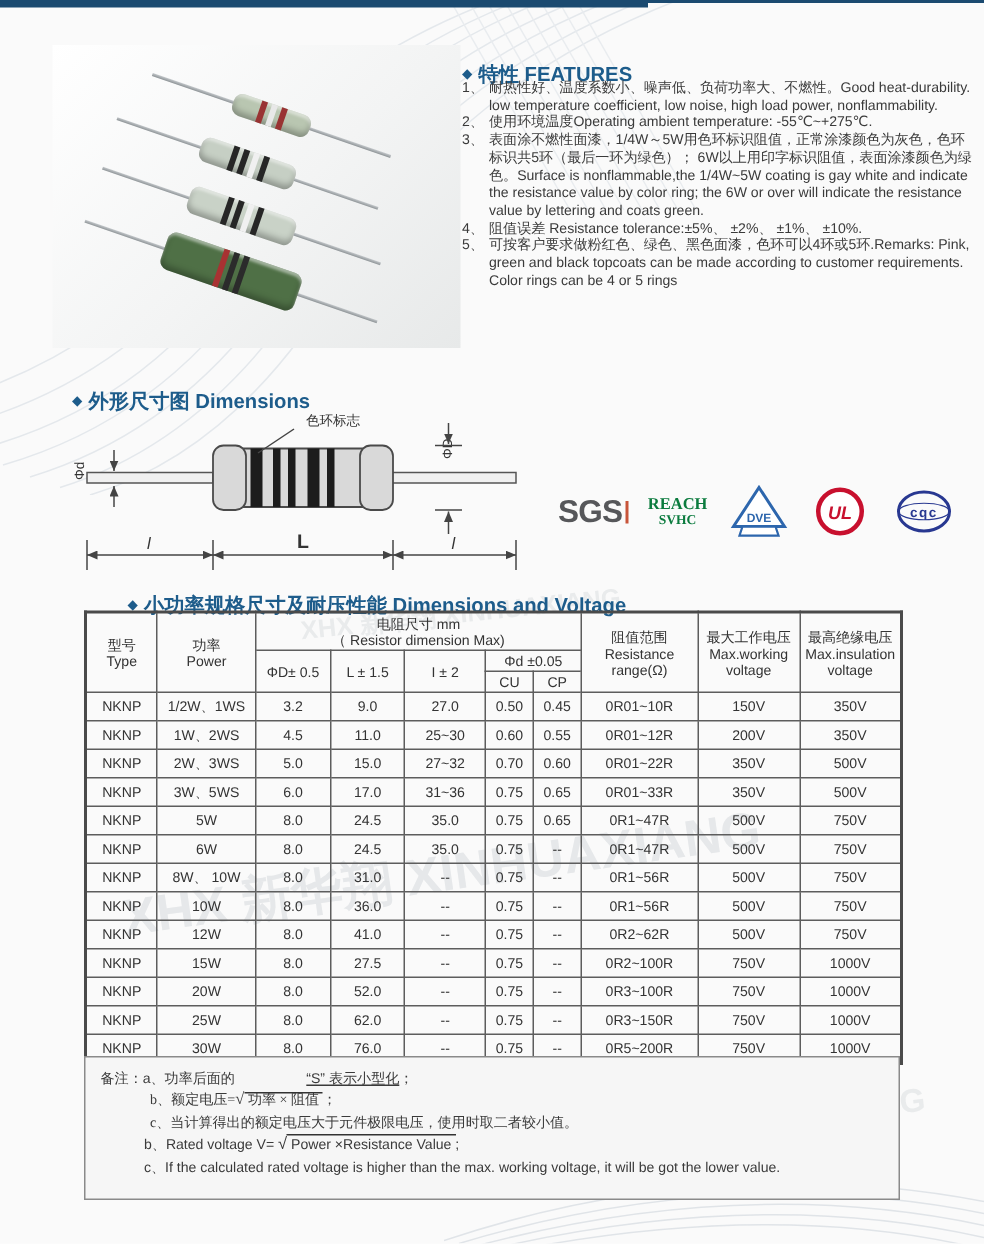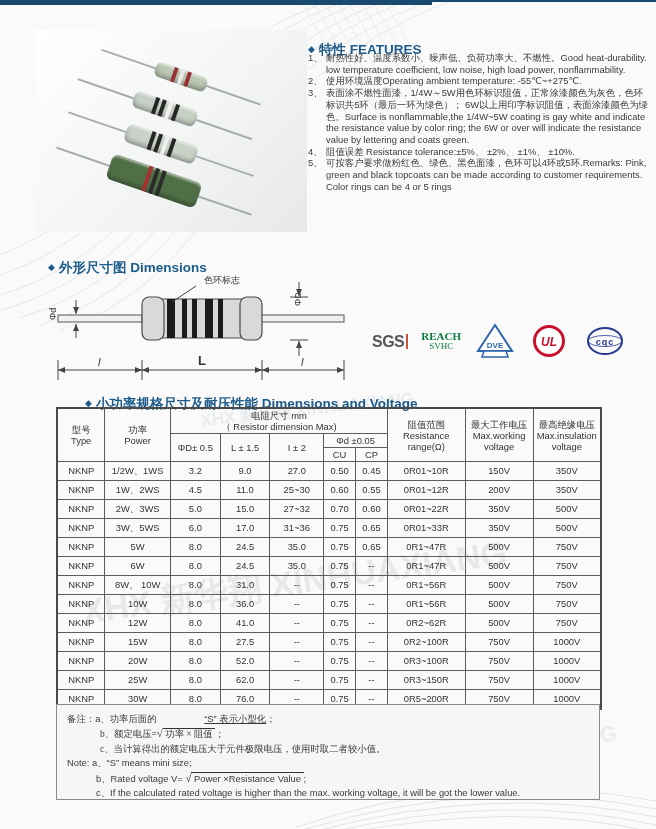--- a/index.html
+++ b/index.html
@@ -31,24 +31,24 @@
   
   .features{position:absolute;left:308px;top:52px;width:342px;}
   .feat-item{display:flex;font-size:9.4px;line-height:11.7px;color:#3a3a3a;}
   .feat-num{width:18px;flex:none;}
   .feat-text{flex:1;}
   
   .diagram{position:absolute;left:46px;top:272px;}
   .diagram text{font-family:"Liberation Sans","DejaVu Sans",sans-serif;fill:#333;}
   
   .certs{position:absolute;left:372px;top:316px;width:278px;height:50px;display:flex;align-items:center;gap:13px;}
-  .sgs-text{font-size:16px;font-weight:bold;color:#56575a;letter-spacing:-.5px;border-right:2px solid #c8553a;padding-right:2px;line-height:15px;}
+  .sgs-text{font-size:21px;font-weight:bold;color:#56575a;letter-spacing:-.5px;border-right:2px solid #c8553a;padding-right:2px;line-height:15px;}
   .reach{line-height:10px;text-align:center;font-family:"Liberation Serif","DejaVu Serif",serif;}
   .reach-l1{font-size:11px;font-weight:bold;color:#0b7b3e;}
-  .reach-l2{font-size:9px;font-weight:normal;color:#0b7b3e;}
+  .reach-l2{font-size:9px;font-weight:bold;color:#0b7b3e;}
   
   .spec{position:absolute;left:56px;top:407px;width:546px;border-collapse:collapse;
         font-size:9.4px;color:#333;background:transparent;}
   .spec th,.spec td{border:1px solid #5d5d5d;text-align:center;vertical-align:middle;
         padding:1px 1px;font-weight:normal;}
   .spec{border:2px solid #4a4a4a;}
   .spec thead th{line-height:11px;}
   .spec tbody td{height:16px;line-height:12px;}
   
   .notes{position:absolute;left:56px;top:704px;width:544px;height:96px;
@@ -464,23 +464,20 @@
   <div class="notes">
     <div class="nline">
       <span>备注：a、</span><span>功率后面的 </span><span class="ul">“S” 表示小型化</span><span>；</span>
     </div>
     <div class="nline ind-zh">
       <span>b、</span><span>额定电压=</span><span class="rad">√</span><span class="radbody"> 功率 × 阻值 </span><span>；</span>
     </div>
     <div class="nline ind-zh">
       <span>c、</span><span>当计算得出的额定电压大于元件极限电压，使用时取二者较小值。</span>
     </div>
-    <div class="nline">
-      <span>Note: a、</span><span>“S” means mini size;</span>
-    </div>
     <div class="nline ind-en">
       <span>b、</span><span>Rated voltage V= </span><span class="rad">√</span><span class="radbody"> Power ×Resistance Value </span><span> ;</span>
     </div>
     <div class="nline ind-en">
       <span>c、</span><span>If the calculated rated voltage is higher than the max. working voltage, it will be got the lower value.</span>
     </div>
   </div>
 
 </div>
 

